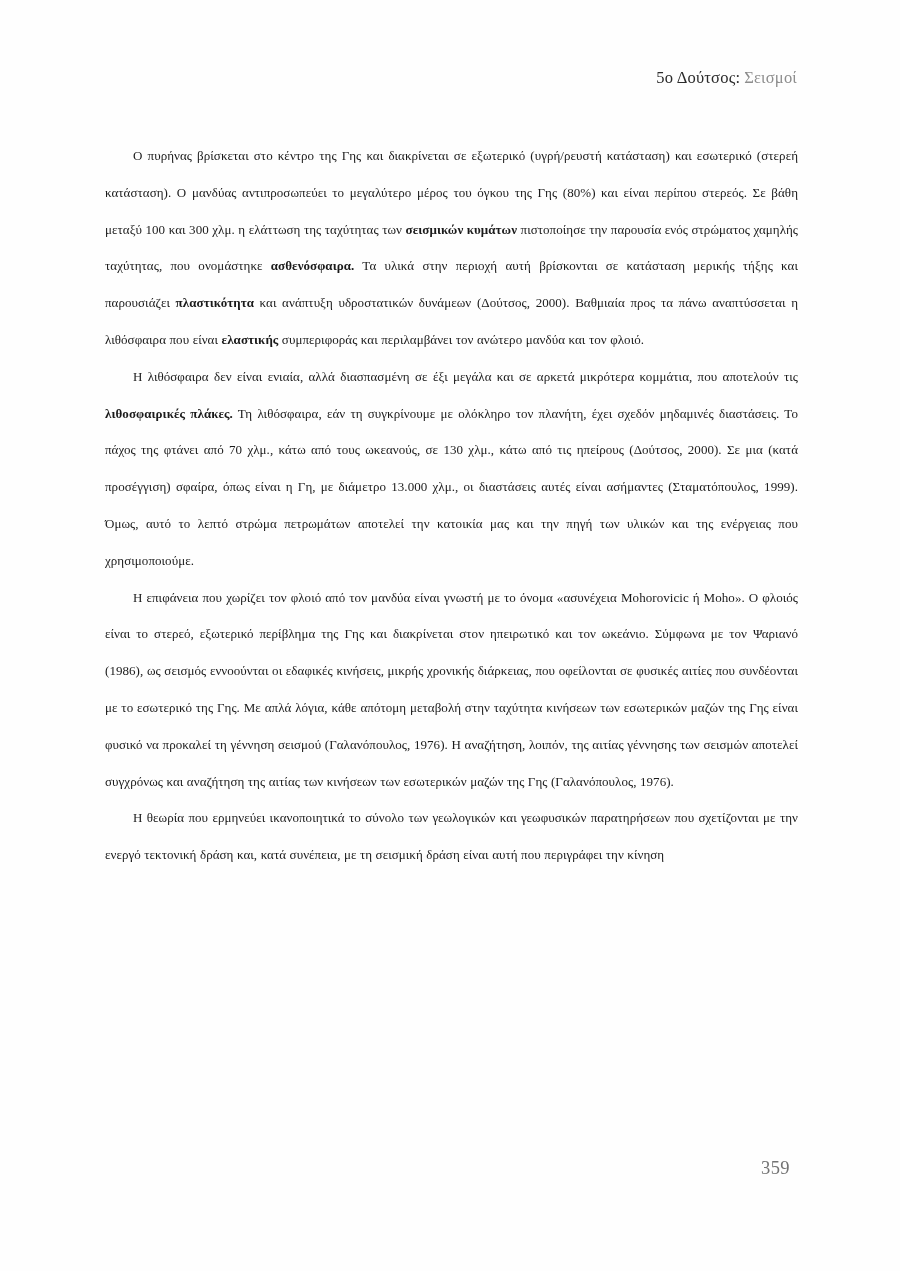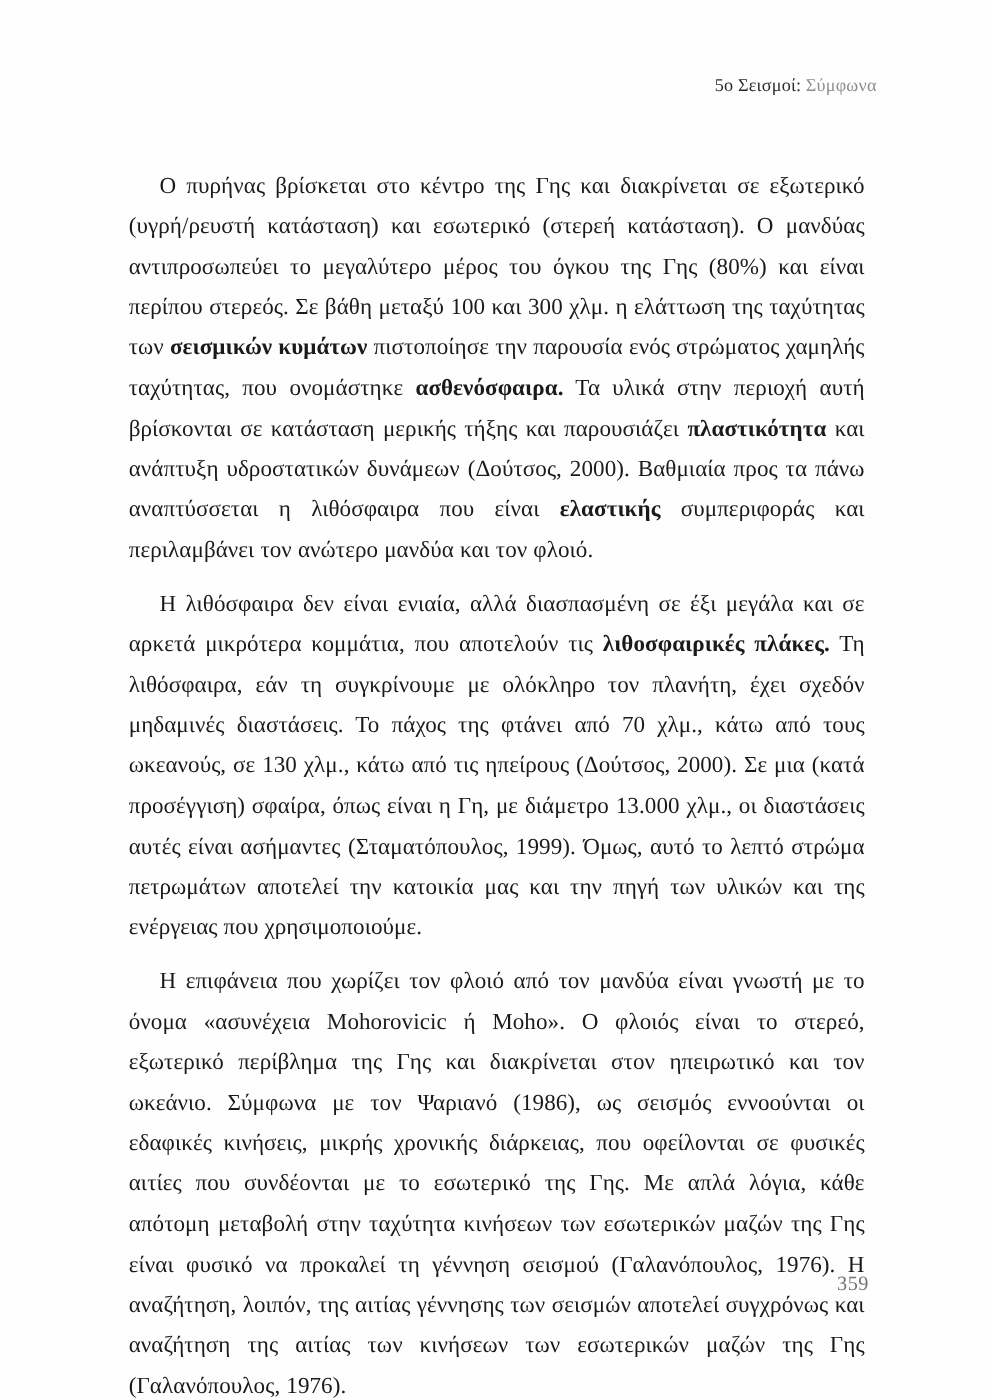--- a/index.html
+++ b/index.html
@@ -34,24 +34,24 @@
     margin-left: 4px;
   }
   
   .text-block {
     position: absolute;
     top: 138px;
     left: 105px;
     width: 693px;
   }
   p.para {
-    margin: 12px;
+    margin: 0;
     text-align: justify;
     text-justify: inter-word;
-    font-size: 21px;
+    font-size: 13px;
     line-height: 36.8px;
     text-indent: 28px;
     letter-spacing: 0.05px;
     word-spacing: 0.2px;
     hyphens: manual;
   }
   p.para + p.para {
     margin-top: 0;
     font-family: Liberation Serif, serif;
   }
@@ -67,24 +67,25 @@
     color: #737373;
     letter-spacing: 0.4px;
   }
 </style>
 </head>
 <body>
 
 <div class="page">
 
   <div class="running-header">
-    <span class="chapter-label">5ο Σεισμοί:</span><span class="chapter-title">Σύμφωνα</span>
+    <span class="chapter-label">5ο Δούτσος:</span><span class="chapter-title">Σεισμοί</span>
   </div>
 
   <div class="text-block" id="body-text-block">
       <p class="para">Ο πυρήνας βρίσκεται στο κέντρο της Γης και διακρίνεται σε εξωτερικό (υγρή/ρευστή κατάσταση) και εσωτερικό (στερεή κατάσταση). Ο μανδύας αντιπροσωπεύει το μεγαλύτερο μέρος του όγκου της Γης (80%) και είναι περίπου στερεός. Σε βάθη μεταξύ 100 και 300 χλμ. η ελάττωση της ταχύτητας των <b class="term">σεισμικών κυμάτων</b> πιστοποίησε την παρουσία ενός στρώματος χαμηλής ταχύτητας, που ονομάστηκε <b class="term">ασθενόσφαιρα.</b> Τα υλικά στην περιοχή αυτή βρίσκονται σε κατάσταση μερικής τήξης και παρουσιάζει <b class="term">πλαστικότητα</b> και ανάπτυξη υδροστατικών δυνάμεων (Δούτσος, 2000). Βαθμιαία προς τα πάνω αναπτύσσεται η λιθόσφαιρα που είναι <b class="term">ελαστικής</b> συμπεριφοράς και περιλαμβάνει τον ανώτερο μανδύα και τον φλοιό.</p>
       <p class="para">Η λιθόσφαιρα δεν είναι ενιαία, αλλά διασπασμένη σε έξι μεγάλα και σε αρκετά μικρότερα κομμάτια, που αποτελούν τις <b class="term">λιθοσφαιρικές πλάκες.</b> Τη λιθόσφαιρα, εάν τη συγκρίνουμε με ολόκληρο τον πλανήτη, έχει σχεδόν μηδαμινές διαστάσεις. Το πάχος της φτάνει από 70 χλμ., κάτω από τους ωκεανούς, σε 130 χλμ., κάτω από τις ηπείρους (Δούτσος, 2000). Σε μια (κατά προσέγγιση) σφαίρα, όπως είναι η Γη, με διάμετρο 13.000 χλμ., οι διαστάσεις αυτές είναι ασήμαντες (Σταματόπουλος, 1999). Όμως, αυτό το λεπτό στρώμα πετρωμάτων αποτελεί την κατοικία μας και την πηγή των υλικών και της ενέργειας που χρησιμοποιούμε.</p>
       <p class="para">Η επιφάνεια που χωρίζει τον φλοιό από τον μανδύα είναι γνωστή με το όνομα «ασυνέχεια Mohorovicic ή Moho». Ο φλοιός είναι το στερεό, εξωτερικό περίβλημα της Γης και διακρίνεται στον ηπειρωτικό και τον ωκεάνιο. Σύμφωνα με τον Ψαριανό (1986), ως σεισμός εννοούνται οι εδαφικές κινήσεις, μικρής χρονικής διάρκειας, που οφείλονται σε φυσικές αιτίες που συνδέονται με το εσωτερικό της Γης. Με απλά λόγια, κάθε απότομη μεταβολή στην ταχύτητα κινήσεων των εσωτερικών μαζών της Γης είναι φυσικό να προκαλεί τη γέννηση σεισμού (Γαλανόπουλος, 1976). Η αναζήτηση, λοιπόν, της αιτίας γέννησης των σεισμών αποτελεί συγχρόνως και αναζήτηση της αιτίας των κινήσεων των εσωτερικών μαζών της Γης (Γαλανόπουλος, 1976).</p>
+      <p class="para">Η θεωρία που ερμηνεύει ικανοποιητικά το σύνολο των γεωλογικών και γεωφυσικών παρατηρήσεων που σχετίζονται με την ενεργό τεκτονική δράση και, κατά συνέπεια, με τη σεισμική δράση είναι αυτή που περιγράφει την κίνηση</p>
     </div>
 
   <div class="folio">359</div>
 
 </div>
 
 </body></html>

